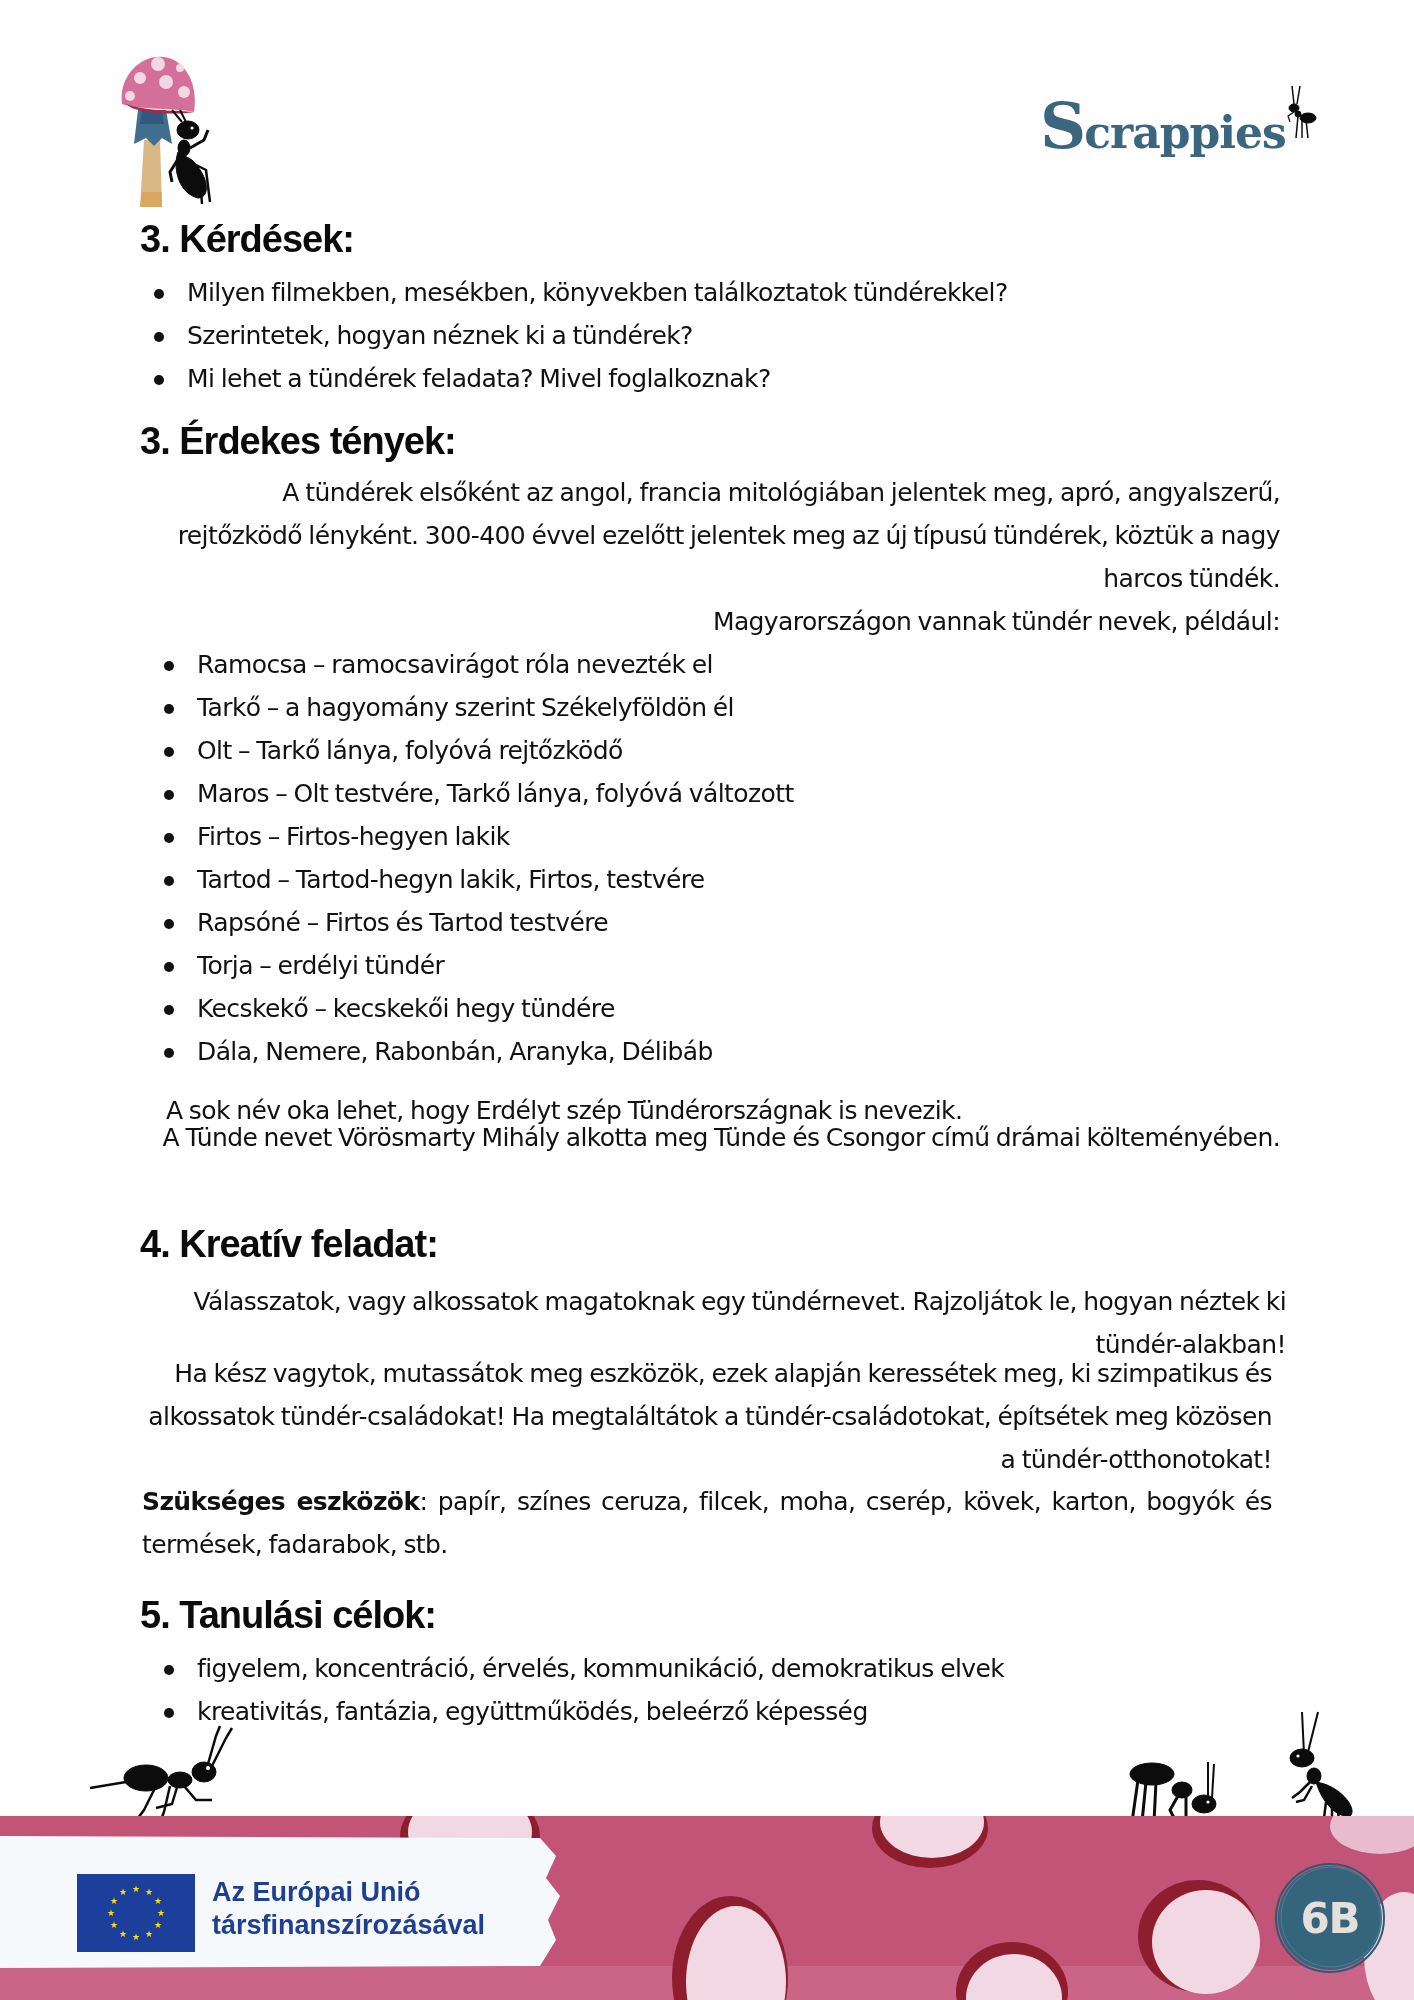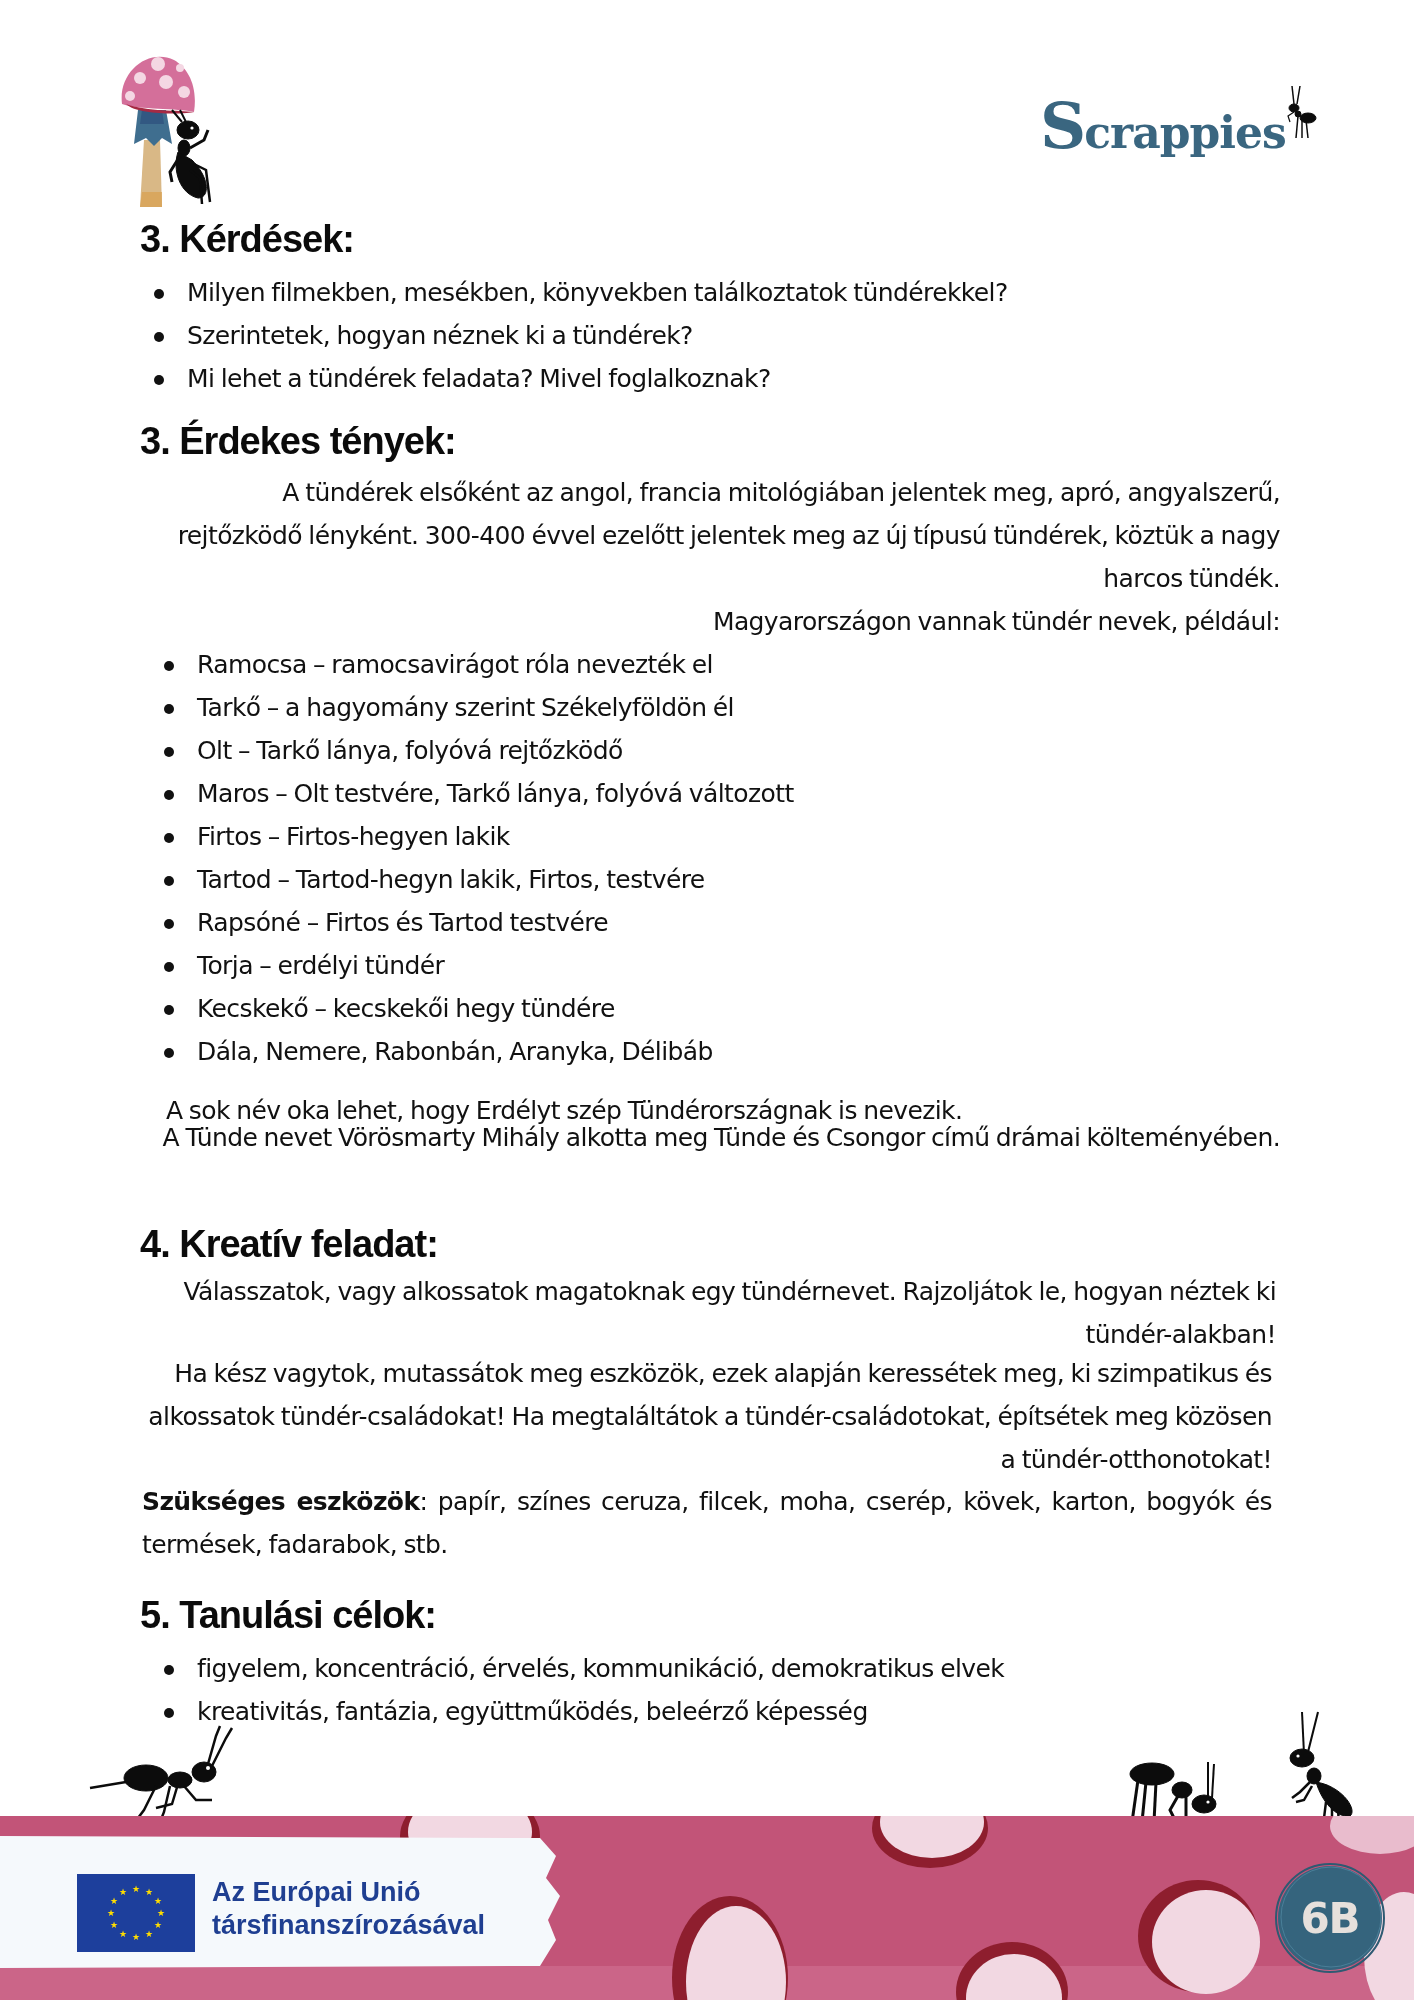--- a/index.html
+++ b/index.html
@@ -245,21 +245,21 @@
     <li>Tartod – Tartod-hegyn lakik, Firtos, testvére</li>
     <li>Rapsóné – Firtos és Tartod testvére</li>
     <li>Torja – erdélyi tündér</li>
     <li>Kecskekő – kecskekői hegy tündére</li>
     <li>Dála, Nemere, Rabonbán, Aranyka, Délibáb</li>
   </ul>
   <p class="body-text" style="left:150px; top:1073px; width:1130px; margin:16px;">A sok név oka lehet, hogy Erdélyt szép Tündérországnak is nevezik.</p>
   <p class="body-text justify indent" style="left:150px; top:1116px; width:1130px; margin:0;">A Tünde nevet Vörösmarty Mihály alkotta meg Tünde és Csongor című drámai költeményében.</p>
 
   <h2 class="section-heading" style="left:140px; top:1225px;">4. Kreatív feladat:</h2>
-  <p class="body-text justify indent" style="left:142px; top:1266px; width:1130px; margin:4px;">Válasszatok, vagy alkossatok magatoknak egy tündérnevet. Rajzoljátok le, hogyan néztek ki tündér-alakban!</p>
+  <p class="body-text justify indent" style="left:142px; top:1266px; width:1130px; margin:14px;">Válasszatok, vagy alkossatok magatoknak egy tündérnevet. Rajzoljátok le, hogyan néztek ki tündér-alakban!</p>
   <p class="body-text justify indent" style="left:142px; top:1352px; width:1130px; margin:0;">Ha kész vagytok, mutassátok meg eszközök, ezek alapján keressétek meg, ki szimpatikus és alkossatok tündér-családokat! Ha megtaláltátok a tündér-családotokat, építsétek meg közösen a tündér-otthonotokat!</p>
   <p class="body-text justify" style="left:142px; top:1480px; width:1130px; margin:0;"><span class="bold">Szükséges eszközök</span><span>: papír, színes ceruza, filcek, moha, cserép, kövek, karton, bogyók és termések, fadarabok, stb.</span></p>
 
   <h2 class="section-heading" style="left:140px; top:1596px;">5. Tanulási célok:</h2>
   <ul class="bullet-list" style="left:160px; top:1647px;">
     <li>figyelem, koncentráció, érvelés, kommunikáció, demokratikus elvek</li>
     <li>kreativitás, fantázia, együttműködés, beleérző képesség</li>
   </ul>
 
   <svg class="ant" style="left:86px; top:1722px; width:160px; height:104px;" viewBox="0 0 160 104">

